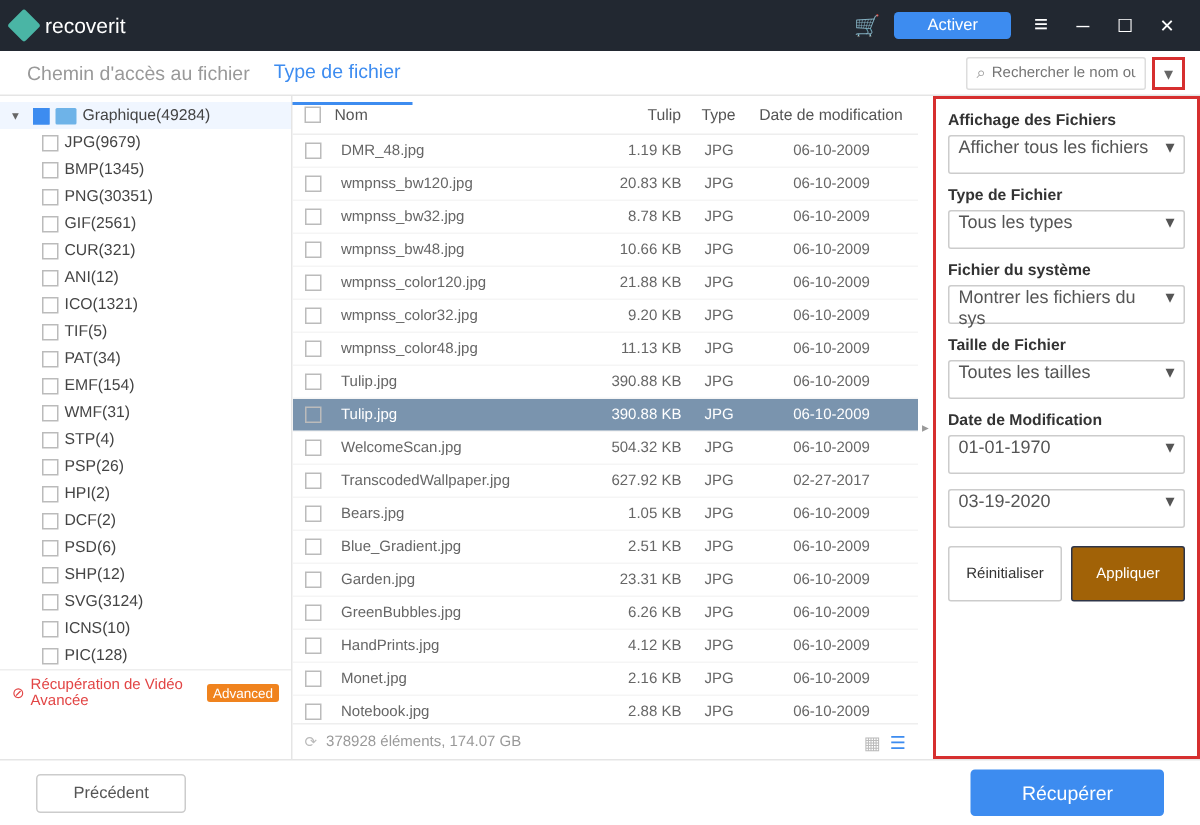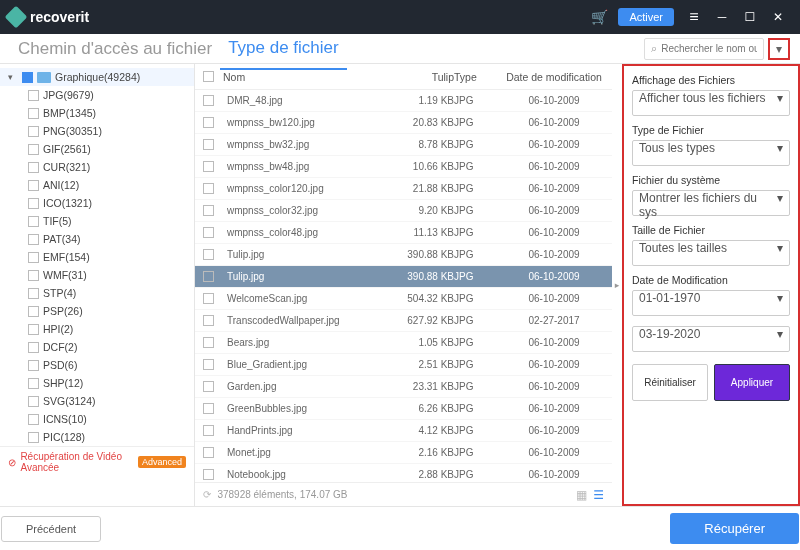--- a/index.html
+++ b/index.html
@@ -1,27 +1,27 @@
 <!DOCTYPE html>
 <html><head>
 <meta charset="utf-8">
 <style>
 *{box-sizing:border-box;margin:0;padding:0;font-family:-apple-system,BlinkMacSystemFont,"Segoe UI",Arial,sans-serif}
 body{width:800px;height:550px;background:#fff;overflow:hidden;font-size:11px;color:#333}
 .titlebar{height:34px;background:#222831;display:flex;align-items:center;padding:0 8px;color:#fff}
 .logo{display:flex;align-items:center;gap:6px}
 .logo-icon{width:16px;height:16px;background:#4ab5a5;border-radius:2px;transform:rotate(45deg)}
-.logo-text{font-size:14px;font-weight:700}
+.logo-text{font-size:14px;font-weight:400}
 .tb-spacer{flex:1}
 .tb-btn{width:28px;height:20px;display:flex;align-items:center;justify-content:center;cursor:pointer;font-size:12px}
 .cart{color:#e24545;font-size:14px;margin-right:4px}
-.activer{background:#3d8cf0;color:#fff;padding:3px 11px;border-radius:3px;font-size:11px;margin-right:6px}
+.activer{background:#3d8cf0;color:#fff;padding:3px 22px;border-radius:3px;font-size:11px;margin-right:6px}
 .menu-icon{font-size:16px}
 .tabs-row{height:30px;display:flex;align-items:center;border-bottom:1px solid #e5e5e5;padding:0 10px}
-.tab{padding:0 8px;height:43px;display:flex;align-items:center;color:#999;font-size:17px;cursor:pointer}
+.tab{padding:0 8px;height:43px;display:flex;align-items:center;color:#999;font-size:13px;cursor:pointer}
 .tab.active{color:#3d8cf0;border-bottom:2px solid #3d8cf0}
 .search-wrap{margin-left:auto;display:flex;align-items:center;gap:4px}
 .search-box{width:120px;height:22px;border:1px solid #ddd;border-radius:2px;display:flex;align-items:center;padding:0 6px;color:#999}
 .search-box input{border:none;outline:none;width:100%;font-size:10px;color:#999}
 .filter-btn{width:22px;height:22px;border:2px solid #d62f2f;display:flex;align-items:center;justify-content:center;font-size:12px;color:#666}
 .main{display:flex;height:calc(550px - 34px - 30px - 44px)}
 .sidebar{width:195px;border-right:1px solid #e5e5e5;overflow-y:auto;padding:4px 0}
 .tree-node{display:flex;align-items:center;padding:3px 8px;gap:4px;cursor:pointer}
 .tree-node.root{background:#f0f6ff}
 .tree-node.child{padding-left:28px}
@@ -31,38 +31,38 @@
 .folder-icon{width:14px;height:11px;background:#6eb3e8;border-radius:1px;flex-shrink:0}
 .tree-label{font-size:10.5px;color:#444;white-space:nowrap}
 .adv-rec{padding:4px 8px;display:flex;align-items:center;gap:4px;font-size:10px;color:#e24545;border-top:1px solid #eee}
 .adv-badge{background:#f0831e;color:#fff;padding:1px 4px;border-radius:2px;font-size:9px}
 .content{flex:1;display:flex}
 .file-area{flex:1;display:flex;flex-direction:column;min-width:0}
 .table-head{display:flex;align-items:center;height:26px;border-bottom:1px solid #eee;padding:0 8px;font-size:10.5px;color:#555;font-weight:400}
 .col-chk{width:20px}
 .col-name{flex:1}
 .col-size{width:70px;text-align:right}
-.col-type{width:50px;}
+.col-type{width:50px;text-align:center}
 .col-date{width:100px;text-align:center}
 .table-body{flex:1;overflow-y:auto}
 .row{display:flex;align-items:center;height:22px;padding:0 8px;font-size:10px;color:#666;border-bottom:1px solid #f5f5f5}
 .row.sel{background:#7a94ae;color:#fff}
 .row.sel .file-icon{filter:brightness(1.3)}
 .file-icon{width:14px;height:11px;background:#d8a050;border-radius:1px;margin-right:4px;flex-shrink:0}
 .status-bar{height:24px;border-top:1px solid #eee;display:flex;align-items:center;padding:0 8px;font-size:10px;color:#999;justify-content:space-between}
 .view-toggles{display:flex;gap:6px;font-size:12px;color:#bbb}
 .filter-panel{width:178px;border:2px solid #d62f2f;padding:8px;display:flex;flex-direction:column;gap:8px}
 .fp-group{display:flex;flex-direction:column;gap:4px}
-.fp-label{font-size:10.5px;font-weight:400;color:#333}
+.fp-label{font-size:10.5px;font-weight:700;color:#333}
 .fp-select{height:26px;border:1px solid #ccc;border-radius:2px;display:flex;align-items:flex-start;justify-content:space-between;padding:0 6px;font-size:12px;color:#555;cursor:pointer}
 .fp-buttons{display:flex;gap:6px;margin-top:4px}
 .fp-btn{flex:1;height:37px;border:1px solid #ccc;border-radius:2px;display:flex;align-items:center;justify-content:center;font-size:10px;cursor:pointer}
-.fp-btn.primary{background:#6d28d9;color:#fff;border-color:#2e3548}
+.fp-btn.primary{background:#a16207;color:#fff;border-color:#2e3548}
 .expand-handle{width:10px;display:flex;align-items:center;justify-content:center;color:#999;font-size:9px;cursor:pointer}
-.footer{height:44px;border-top:1px solid #e5e5e5;display:flex;align-items:center;padding:0 1px}
+.footer{height:44px;border-top:1px solid #e5e5e5;display:flex;align-items:center;padding:0 24px}
 .btn-prev{padding:6px 24px;border:1px solid #ccc;border-radius:3px;font-size:11px;color:#555;cursor:pointer}
 .btn-recover{margin-left:auto;padding:8px 34px;background:#3d8cf0;color:#fff;border-radius:3px;font-size:13px;cursor:pointer}
 ::-webkit-scrollbar{width:6px}
 ::-webkit-scrollbar-thumb{background:#ccc;border-radius:3px}
 </style>
 </head>
 <body>
 
 <div class="titlebar">
   <div class="logo">

